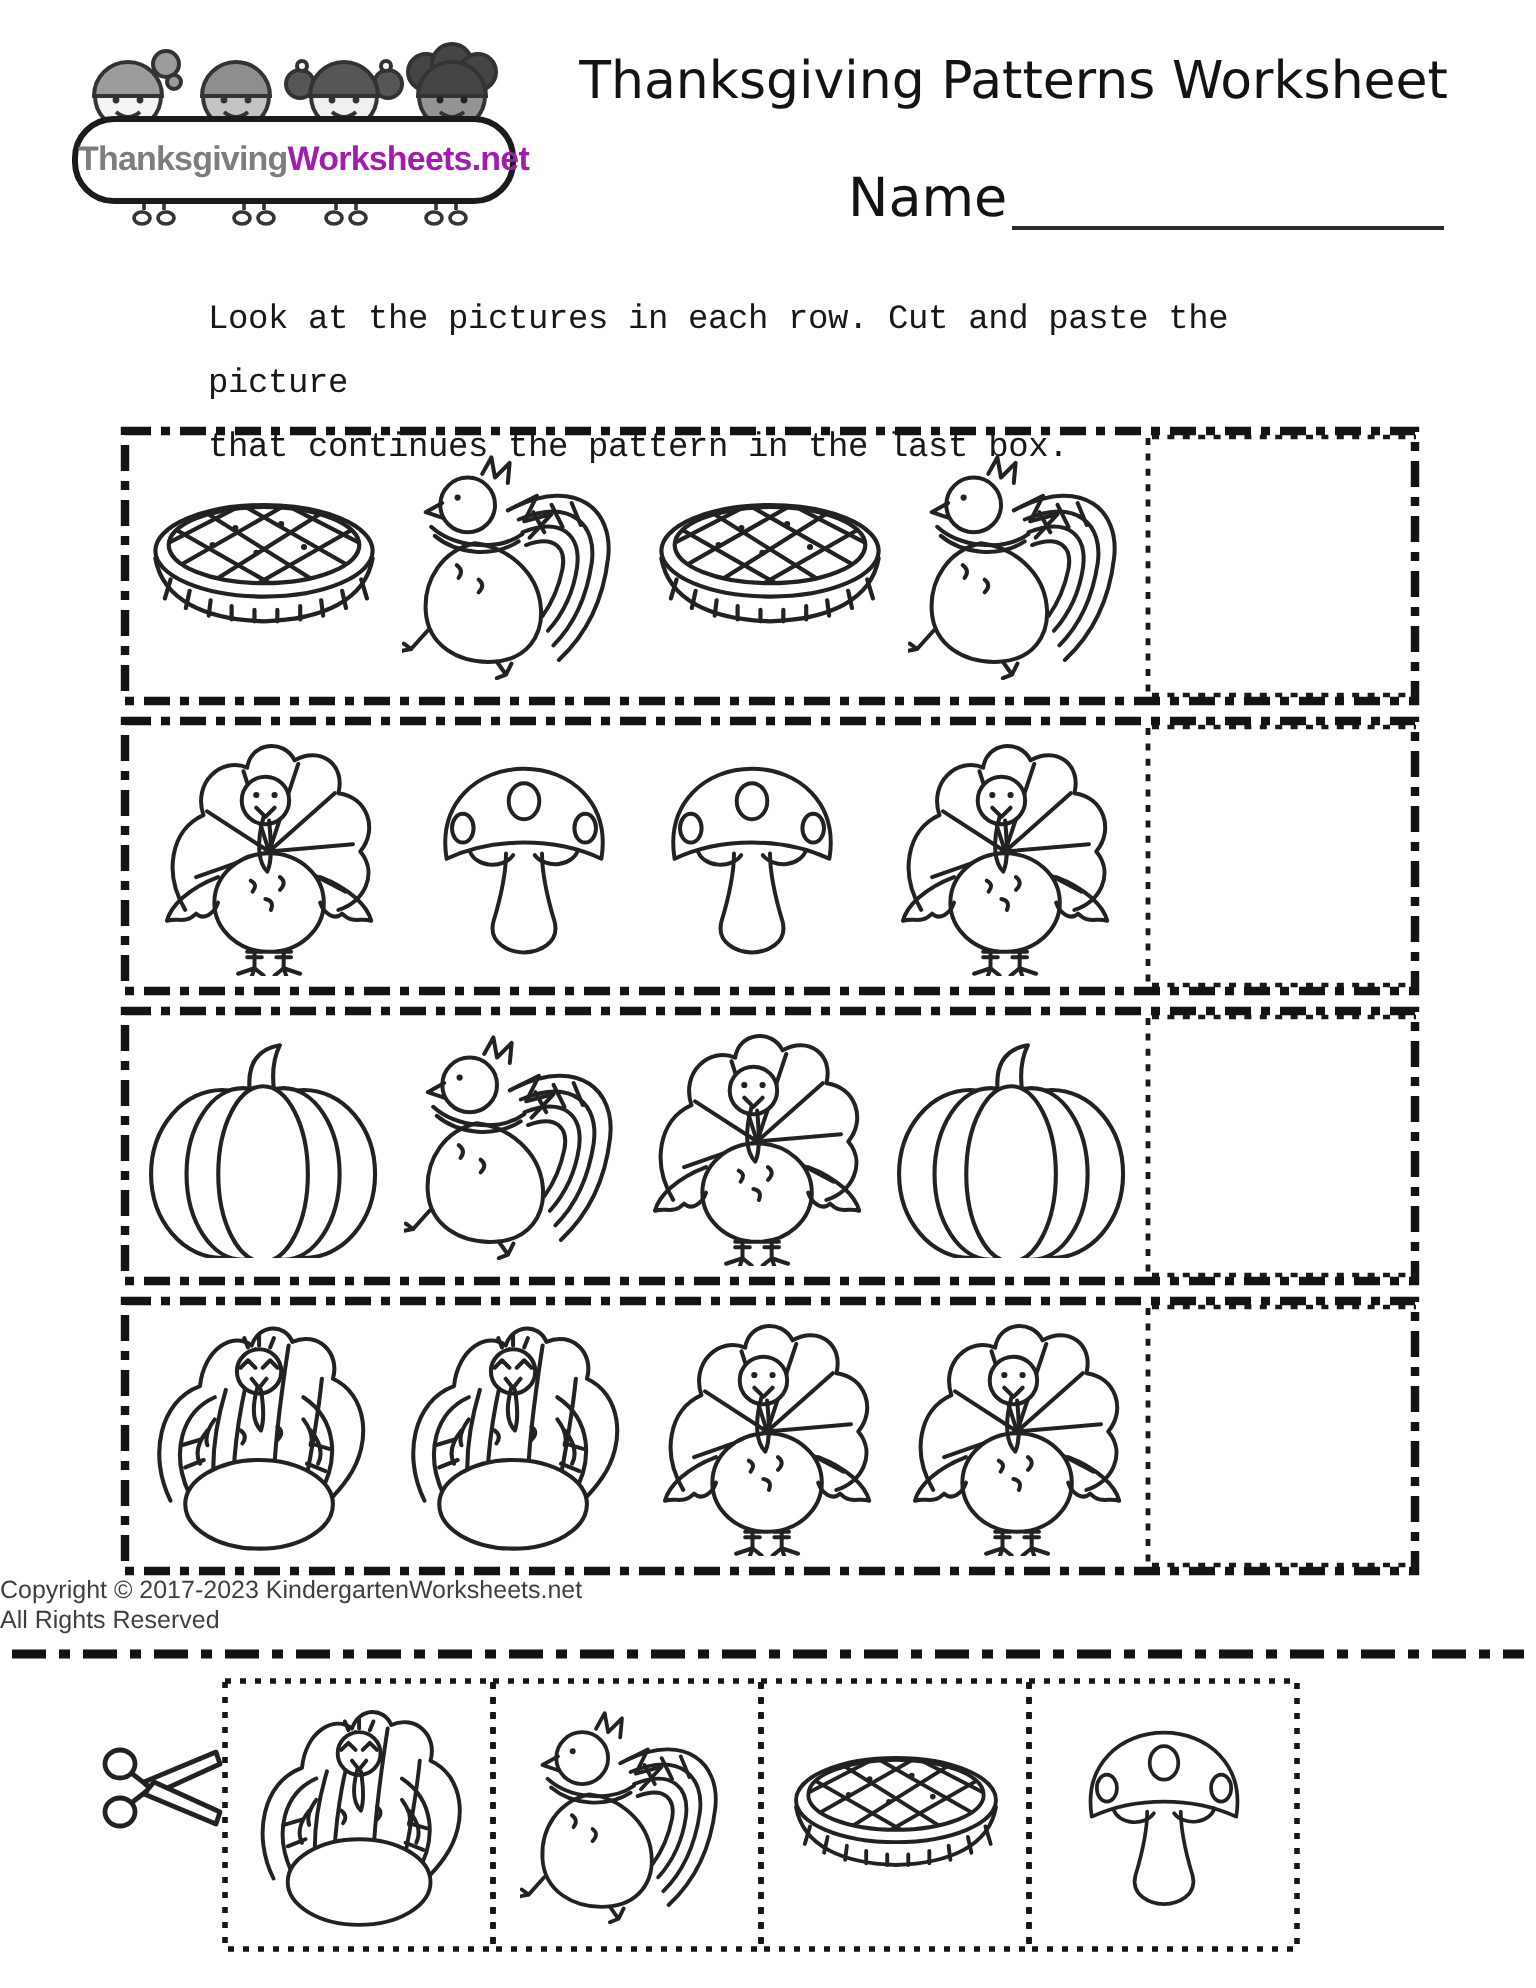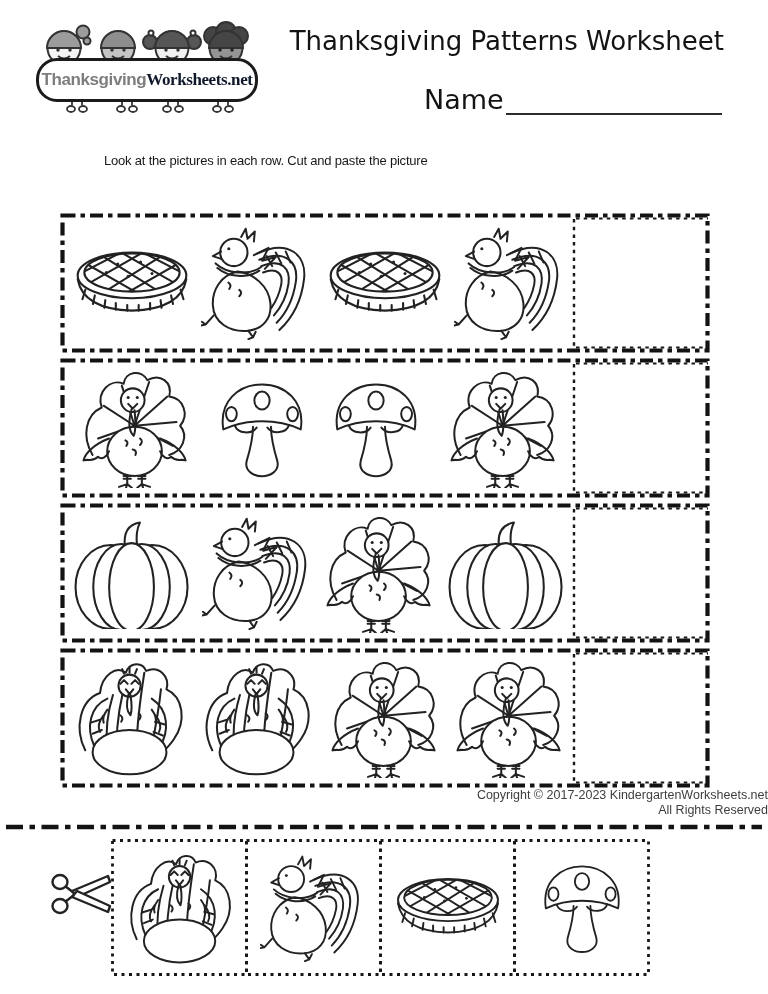--- a/index.html
+++ b/index.html
@@ -6,50 +6,50 @@
   #page{position:relative;width:768px;height:994px;background:#fff;overflow:hidden;
         font-family:"Liberation Sans",sans-serif;color:#1c1c1c;}
   .abs{position:absolute;}
 
   
   .kids-svg{left:38px;top:12px;z-index:1;}
   .logo-sign{left:36px;top:58px;width:222px;height:44px;box-sizing:border-box;background:#fff;
              border:3px solid #1b1b1b;border-radius:21px;z-index:2;text-align:center;line-height:37px;
              font-weight:bold;font-size:17px;letter-spacing:-0.4px;white-space:nowrap;}
   .brand1{color:#7d7d7d;}
-  .brand2{color:#0f172a;font-family:Liberation Serif, serif;}
+  .brand2{color:#a21caf;}
   .feet-svg{left:60px;top:101px;z-index:1;}
   .logo-url{left:18px;top:114px;width:258px;text-align:center;font-size:14.5px;color:#5e5e5e;letter-spacing:.3px;}
 
   .title{left:276px;top:26px;width:448px;text-align:right;font-family:"DejaVu Sans",sans-serif;
          font-size:26px;color:#131313;}
   .name-row{left:424px;top:84px;font-family:"DejaVu Sans",sans-serif;font-size:27px;color:#131313;}
   .name-blank{display:inline-block;width:216px;height:25px;border-bottom:2px solid #2b2b2b;margin-left:2px;vertical-align:bottom;}
 
-  .instr{left:104px;top:145px;width:590px;font-family:Liberation Sans, sans-serif;font-size:13px;
+  .instr{left:104px;top:145px;width:590px;font-family:Liberation Mono, monospace;font-size:17px;
          line-height:32px;color:#181818;letter-spacing:-0.2px;}
 
   
   .prow{left:60px;width:650px;height:140px;}
   .row1{top:213px;} .row2{top:358px;} .row3{top:503px;} .row4{top:648px;}
   .rowbord{position:absolute;left:0;top:0;}
   .items{position:absolute;left:6px;top:6px;width:506px;height:128px;display:flex;
          align-items:center;justify-content:space-around;}
   .ansbox{position:absolute;left:512px;top:0;width:138px;height:140px;}
 
   .art{display:flex;align-items:center;justify-content:center;}
   .art svg{display:block;}
   .art-pie svg{width:124px;height:81px;}
   .art-running-turkey svg{width:114px;height:114px;}
   .art-standing-turkey svg{width:114px;height:119px;}
   .art-mushroom svg{width:90px;height:101px;}
   .art-pumpkin svg{width:126px;height:112px;}
   .art-sitting-turkey svg{width:116px;height:120px;}
 
-  .copyright{left:0;top:788px;width:768px;text-align:right;font-size:12.5px;line-height:15px;color:#3e3e3e;}
+  .copyright{left:0;top:788px;width:768px;text-align:left;font-size:12.5px;line-height:15px;color:#3e3e3e;}
 
   .cutline-svg{left:4px;top:822px;}
   .scissors-svg{left:50px;top:869px;}
   .cuts{left:111px;top:839px;display:flex;}
   .cutbox{position:relative;width:137px;height:137px;display:flex;align-items:center;justify-content:center;}
   .cutbox + .cutbox{margin-left:-3px;}
   .cutbox .bord{position:absolute;left:0;top:0;}
   .cutbox .art-pie svg{width:114px;height:75px;}
   .cutbox .art-sitting-turkey svg{width:112px;height:116px;}
   .cutbox .art-running-turkey svg{width:108px;height:108px;}
@@ -208,20 +208,21 @@
   </svg>
 
 
   <div class="abs title">Thanksgiving Patterns Worksheet</div>
   <div class="abs name-row">
     <span>Name</span><span class="name-blank"></span>
   </div>
 
   <div class="abs instr">
     <div>Look at the pictures in each row. Cut and paste the picture</div>
+    <div>that continues the pattern in the last box.</div>
   </div>
 
   <div class="abs prow row1">
     <svg class="rowbord" width="650" height="140">
       <rect x="2.5" y="2.5" width="645" height="135" fill="none" stroke="#131313" stroke-width="4.2" stroke-dasharray="13 5 4.5 5"></rect>
     </svg>
     <div class="items">
         <div class="art art-pie">
           <svg viewBox="0 0 130 85">
             <use href="#icon-pie" xlink:href="#icon-pie"></use>

